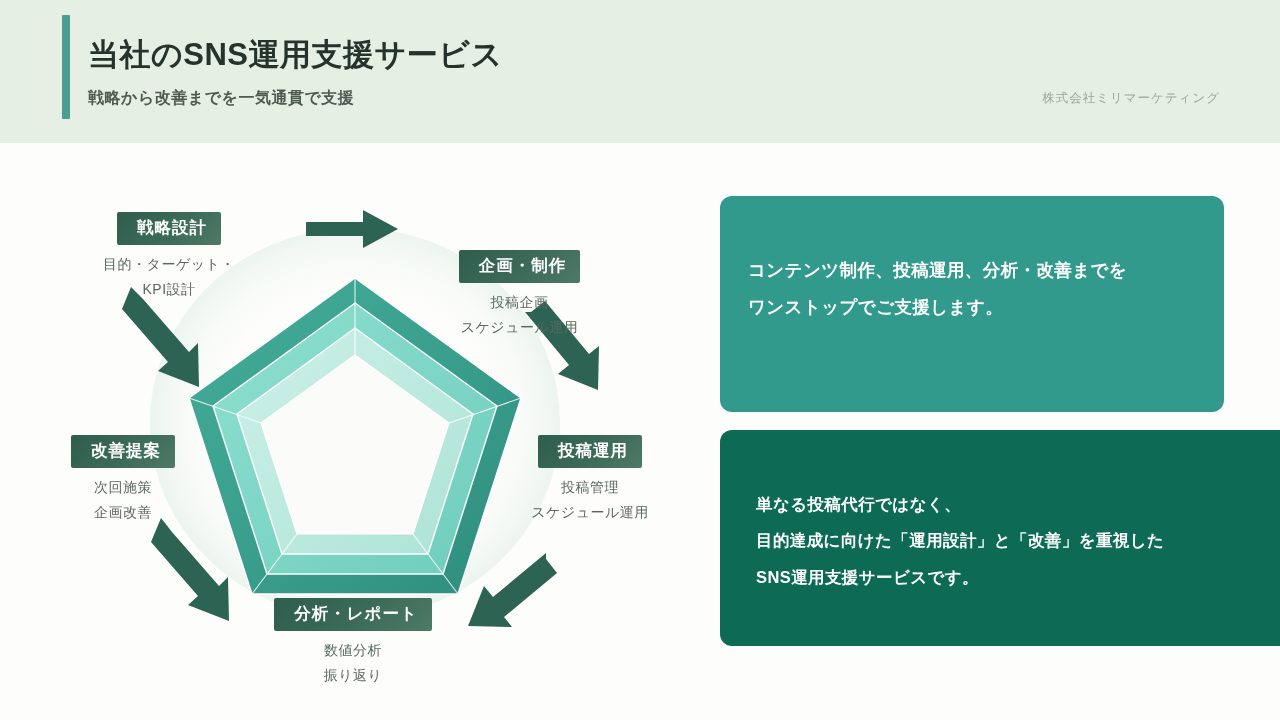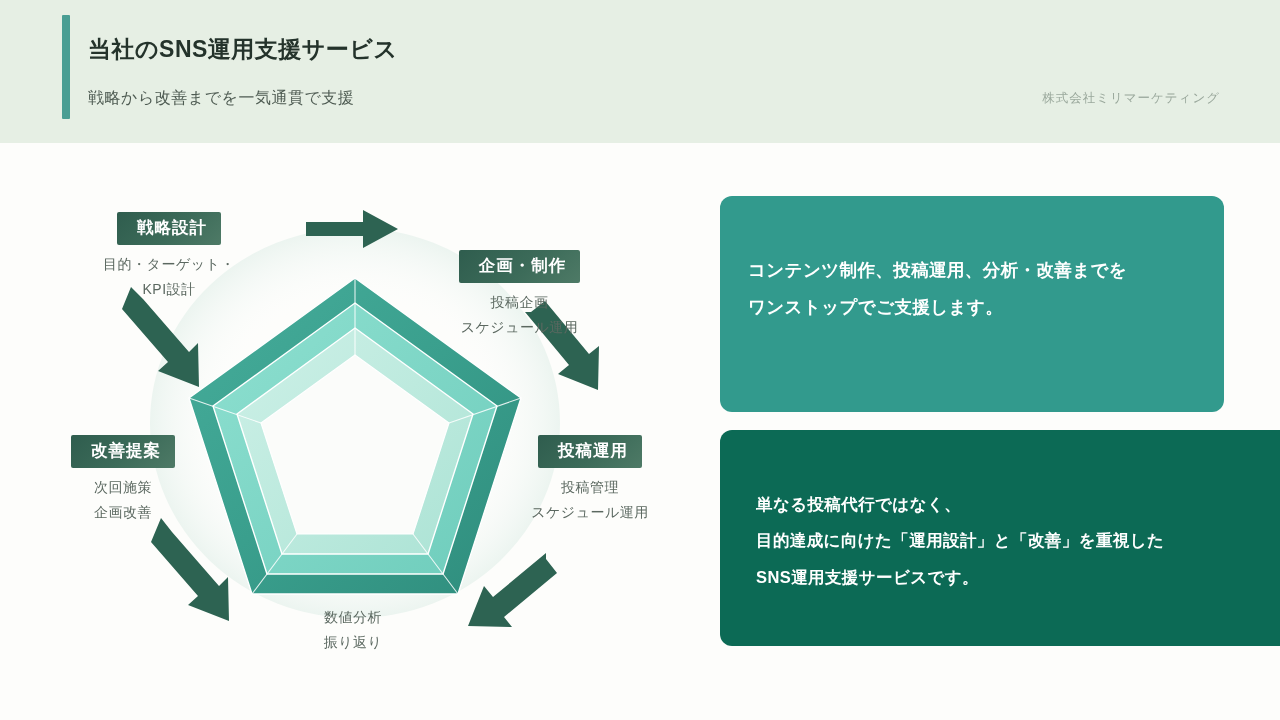--- a/index.html
+++ b/index.html
@@ -17,26 +17,26 @@
   .header{
     position:absolute;left:0;top:0;width:1280px;height:143px;
     background:#e6efe4;
   }
   .header-accent{
     position:absolute;left:62px;top:15px;width:8px;height:104px;
     background:#4a9e93;border-radius:1px;
   }
   .header-title{
     position:absolute;left:88px;top:34px;
-    font-size:23px;font-weight:bold;color:#24332b;
+    font-size:31px;font-weight:bold;color:#24332b;
     letter-spacing:0.5px;white-space:nowrap;
   }
   .header-sub{
     position:absolute;left:88px;top:88px;
-    font-size:16px;font-weight:normal;color:#4e5b52;
+    font-size:16px;font-weight:bold;color:#4e5b52;
     letter-spacing:0.5px;white-space:nowrap;
   }
   .header-company{
     position:absolute;right:60px;top:90px;
     font-size:12.5px;color:#9aa89c;letter-spacing:1px;white-space:nowrap;
   }
 
   
   .diagram{
     position:absolute;left:0;top:143px;width:700px;height:577px;
@@ -182,20 +182,21 @@
 
     <div class="node node-operate">
       <span class="chip">投稿運用</span>
       <div class="node-desc">
         <div>投稿管理</div>
         <div>スケジュール運用</div>
       </div>
     </div>
 
     <div class="node node-report">
+      <span class="chip">分析・レポート</span>
       <div class="node-desc">
         <div>数値分析</div>
         <div>振り返り</div>
       </div>
     </div>
 
     <div class="node node-improve">
       <span class="chip">改善提案</span>
       <div class="node-desc">
         <div>次回施策</div>

